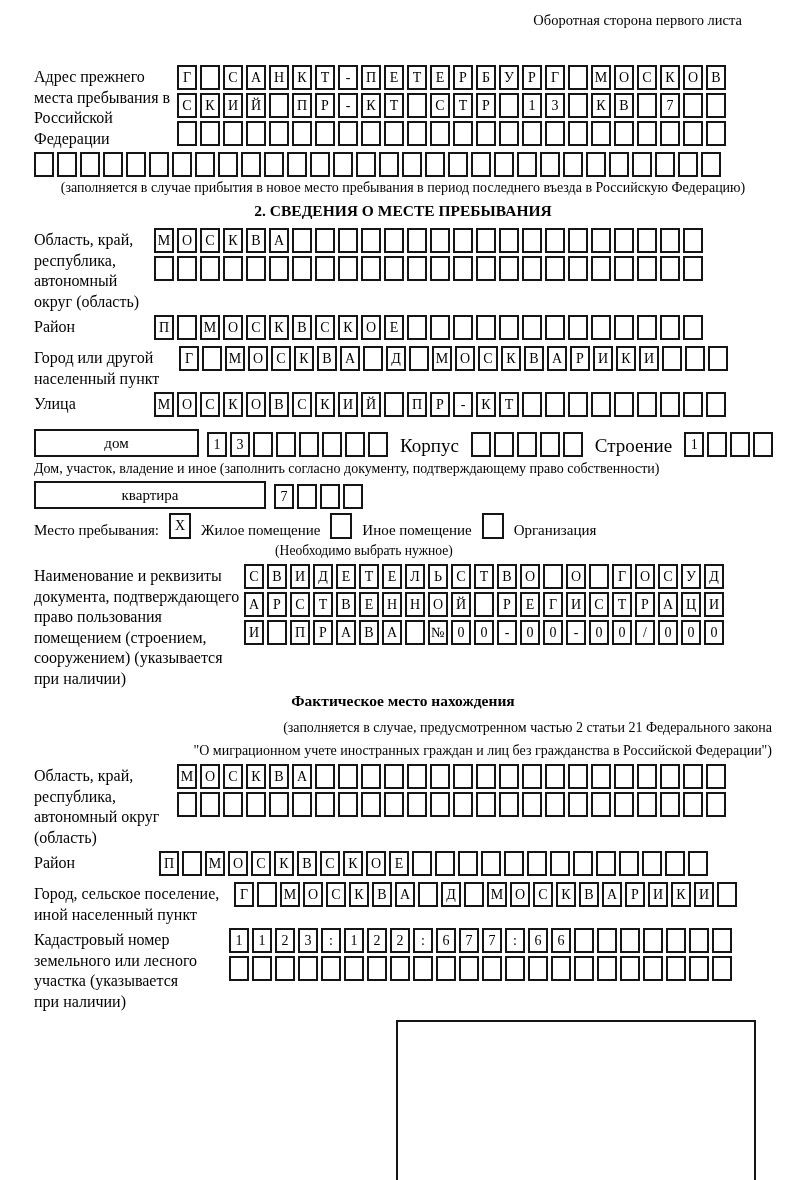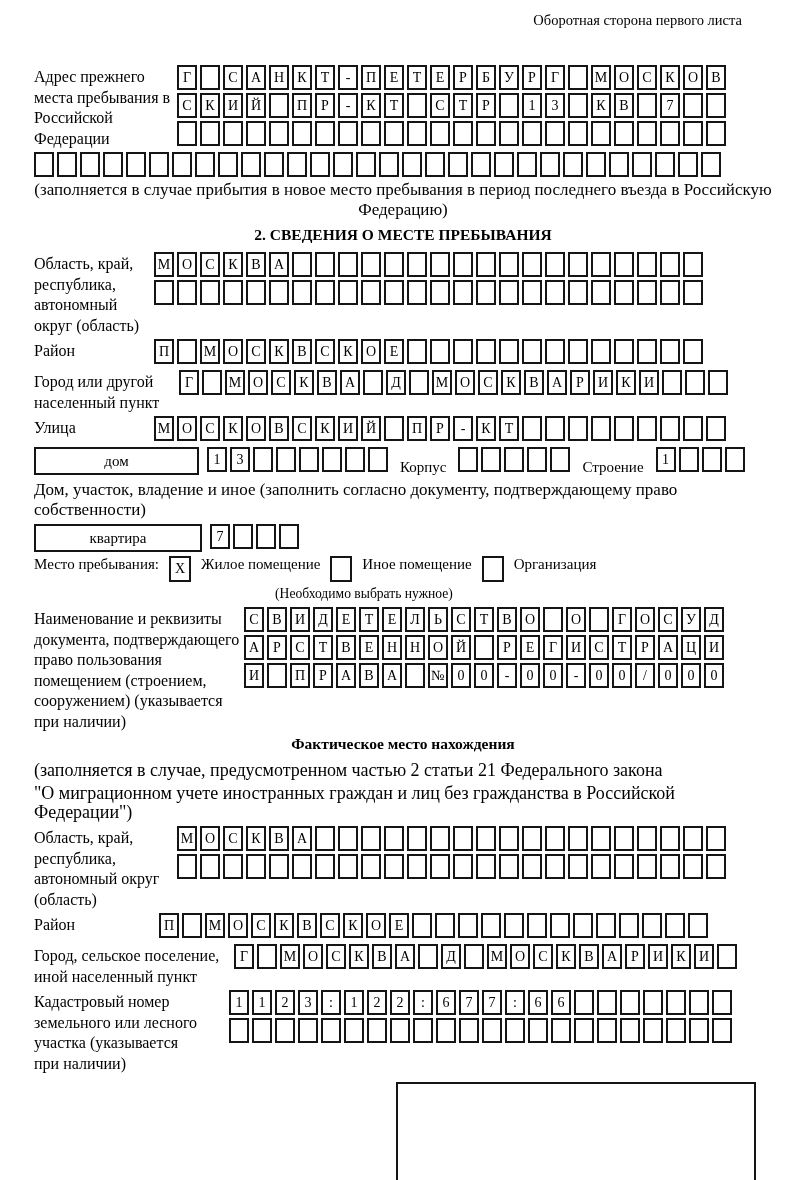--- a/index.html
+++ b/index.html
@@ -11,31 +11,31 @@
   .cells-row{display:flex;gap:3px;margin-bottom:3px;}
   .cell{flex:none;width:20px;height:25px;border:2px solid #151515;box-sizing:border-box;
         display:flex;align-items:center;justify-content:center;
         font-size:14px;line-height:1;}
   
   .group{display:flex;margin-bottom:3px;}
   .label{flex:none;font-size:16px;line-height:20.5px;white-space:pre-line;padding-top:2px;}
   .lw120{width:120px}.lw125{width:125px}.lw143{width:143px}.lw145{width:145px}
   .lw195{width:195px}.lw200{width:200px}.lw210{width:210px}
   .rows{flex:none;}
-  .note{font-size:17px;text-align:center;margin:1px 0 4px 0;}
+  .note{font-size:14px;text-align:center;margin:1px 0 4px 0;}
   .sec-title{font-weight:bold;font-size:15.5px;text-align:center;margin:6px 0 8px 0;}
-  .inline-row{display:flex;align-items:flex-start;gap:8px;margin-bottom:4px;}
+  .inline-row{display:flex;align-items:flex-end;gap:8px;margin-bottom:4px;}
   .wide-box{flex:none;height:28px;border:2px solid #151515;box-sizing:border-box;
             display:flex;align-items:center;justify-content:center;font-size:15px;}
-  .w165{width:165px}.w200{width:168px}
-  .inline-label{font-size:15px;flex:none;padding:0 4px;margin-top:12px;}
+  .w165{width:165px}.w200{width:232px}
+  .inline-label{font-size:19px;flex:none;padding:0 4px;margin-top:12px;}
   .mesto{font-size:15px;gap:10px;margin-top:4px;}
   .cb{width:22px;height:26px;}
   .mesto-note{width:660px;text-align:center;font-size:13.6px;margin:0 0 5px 0;}
-  .s3-note{font-size:18px;text-align:left;line-height:19px;margin-bottom:4px;}
+  .s3-note{font-size:14px;text-align:right;line-height:19px;margin-bottom:4px;}
   .stamp-wrap{margin-top:8px;}
   .stamp-box{width:360px;height:176px;border:2px solid #151515;box-sizing:border-box;
              margin-left:362px;}
 </style>
 </head>
 <body>
 
 <div class="page">
 
   <div class="header-note">Оборотная сторона первого листа</div>

